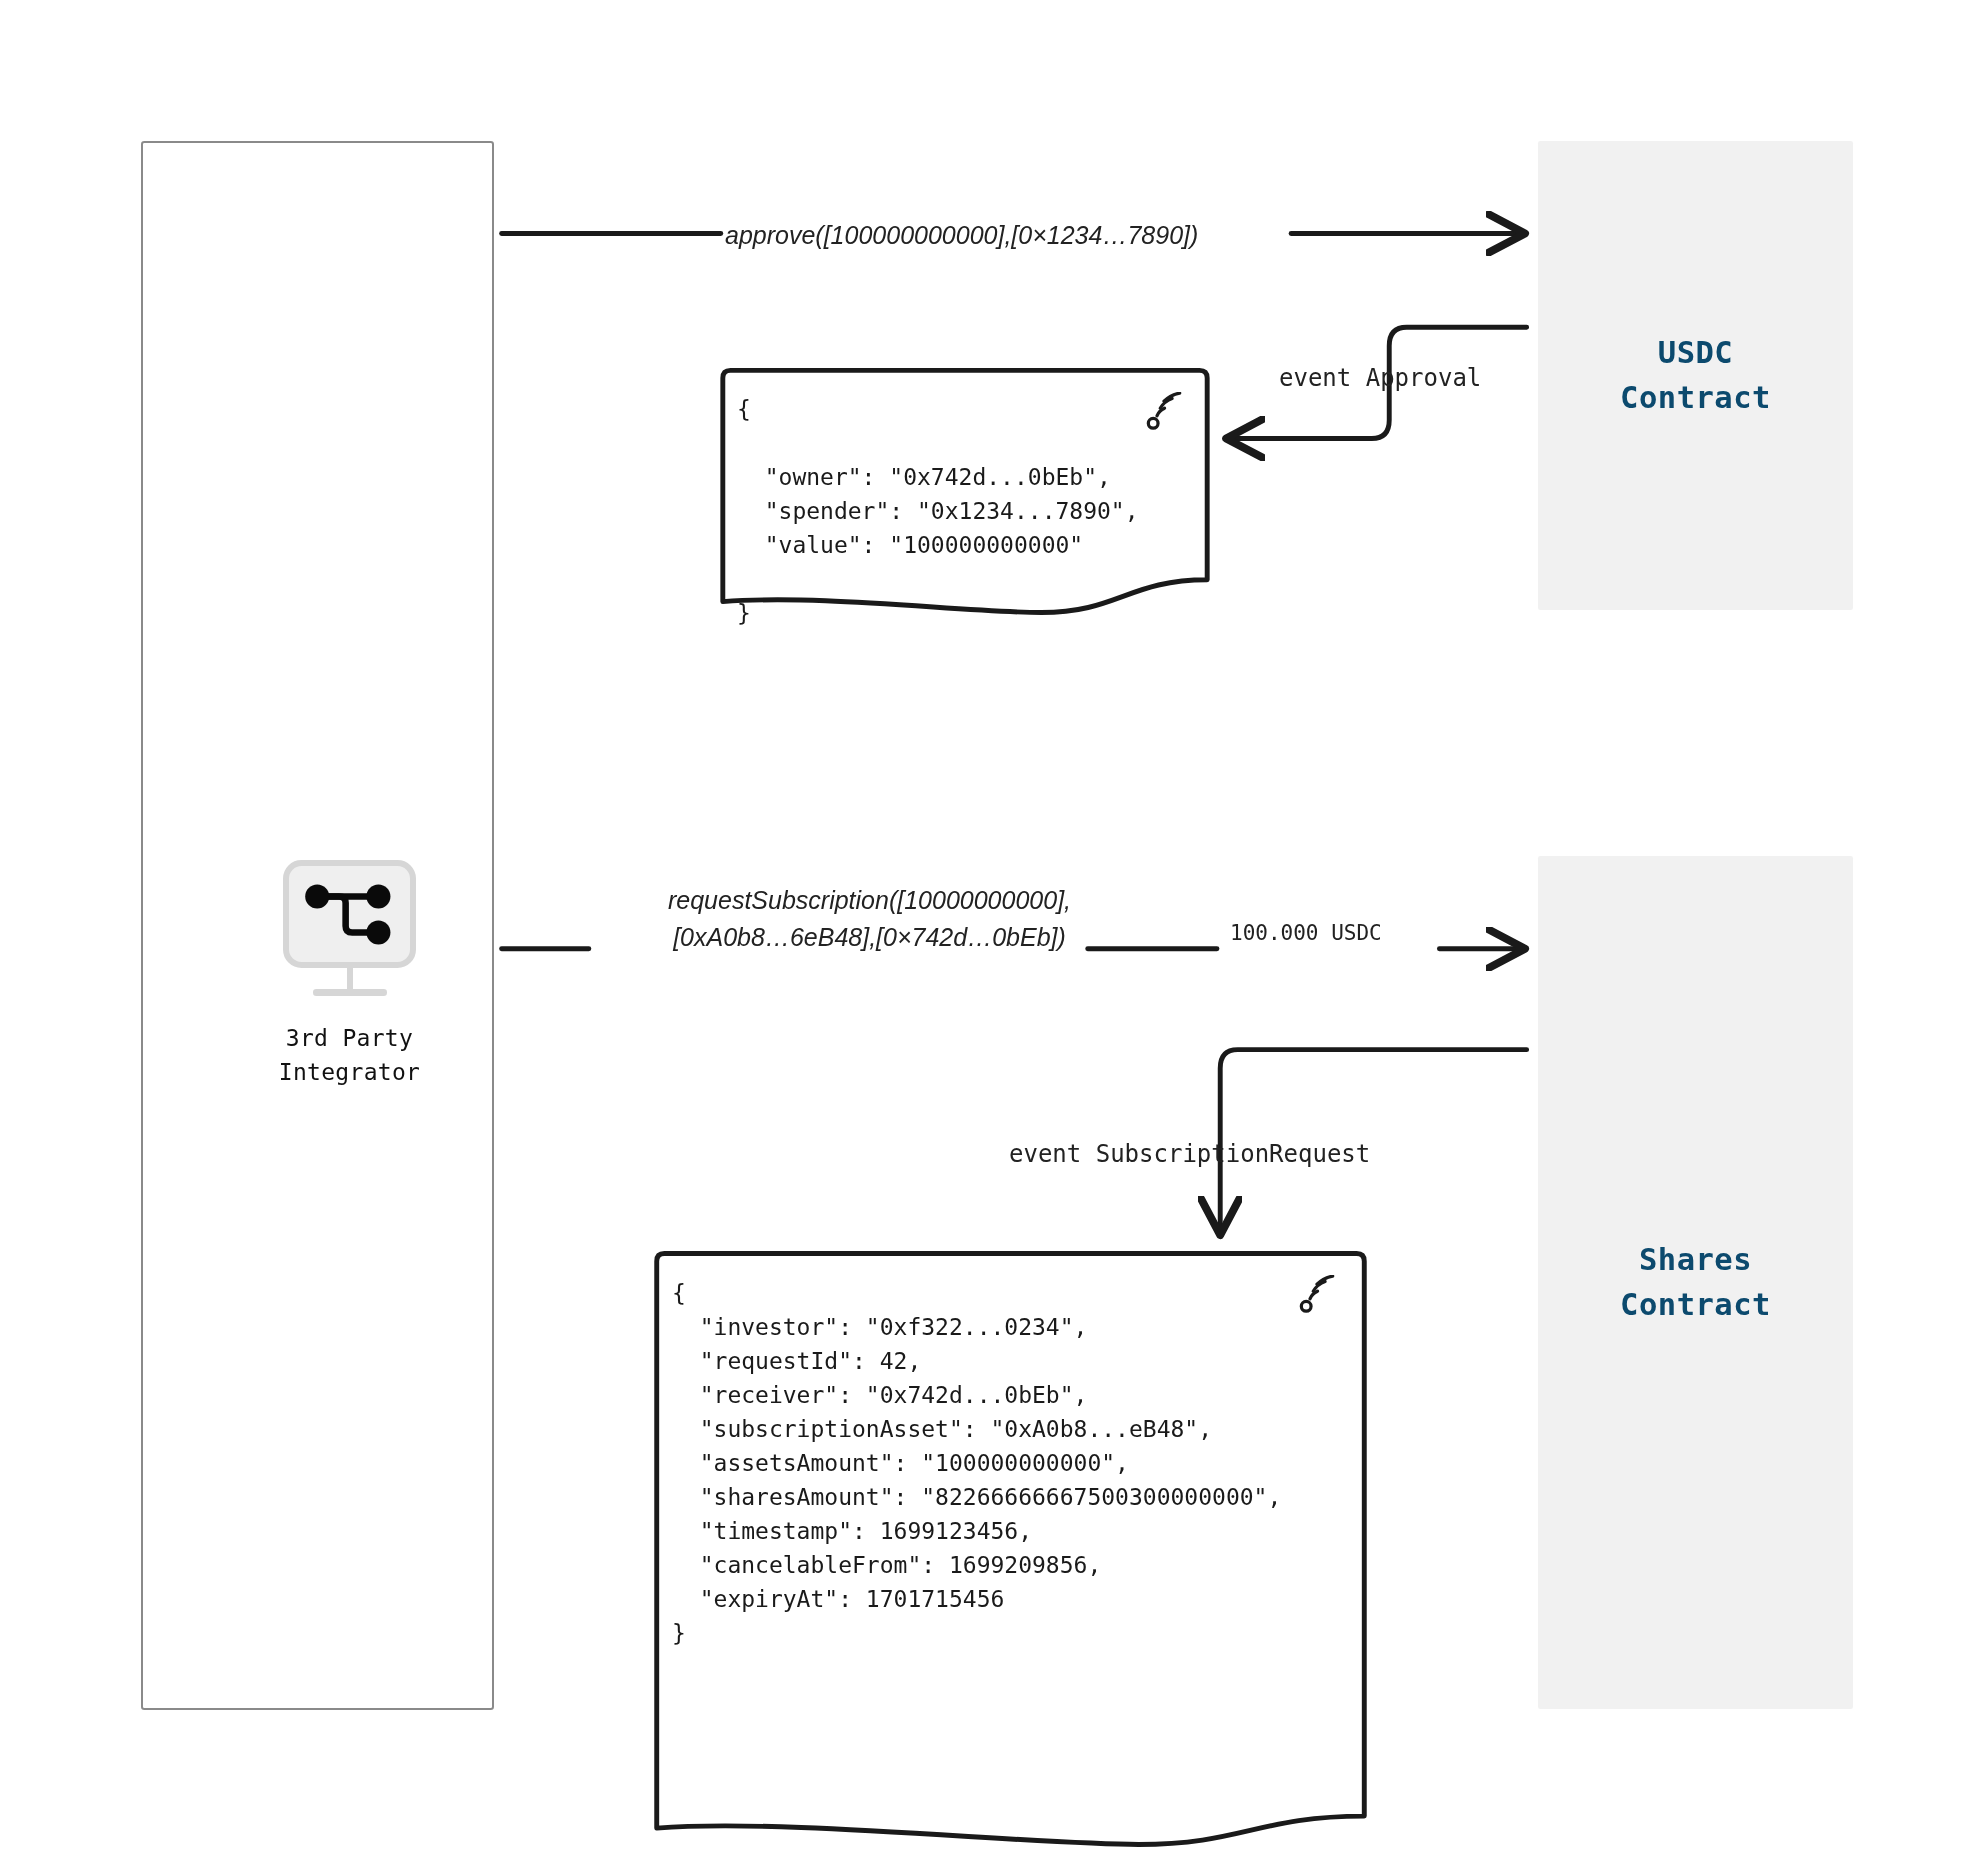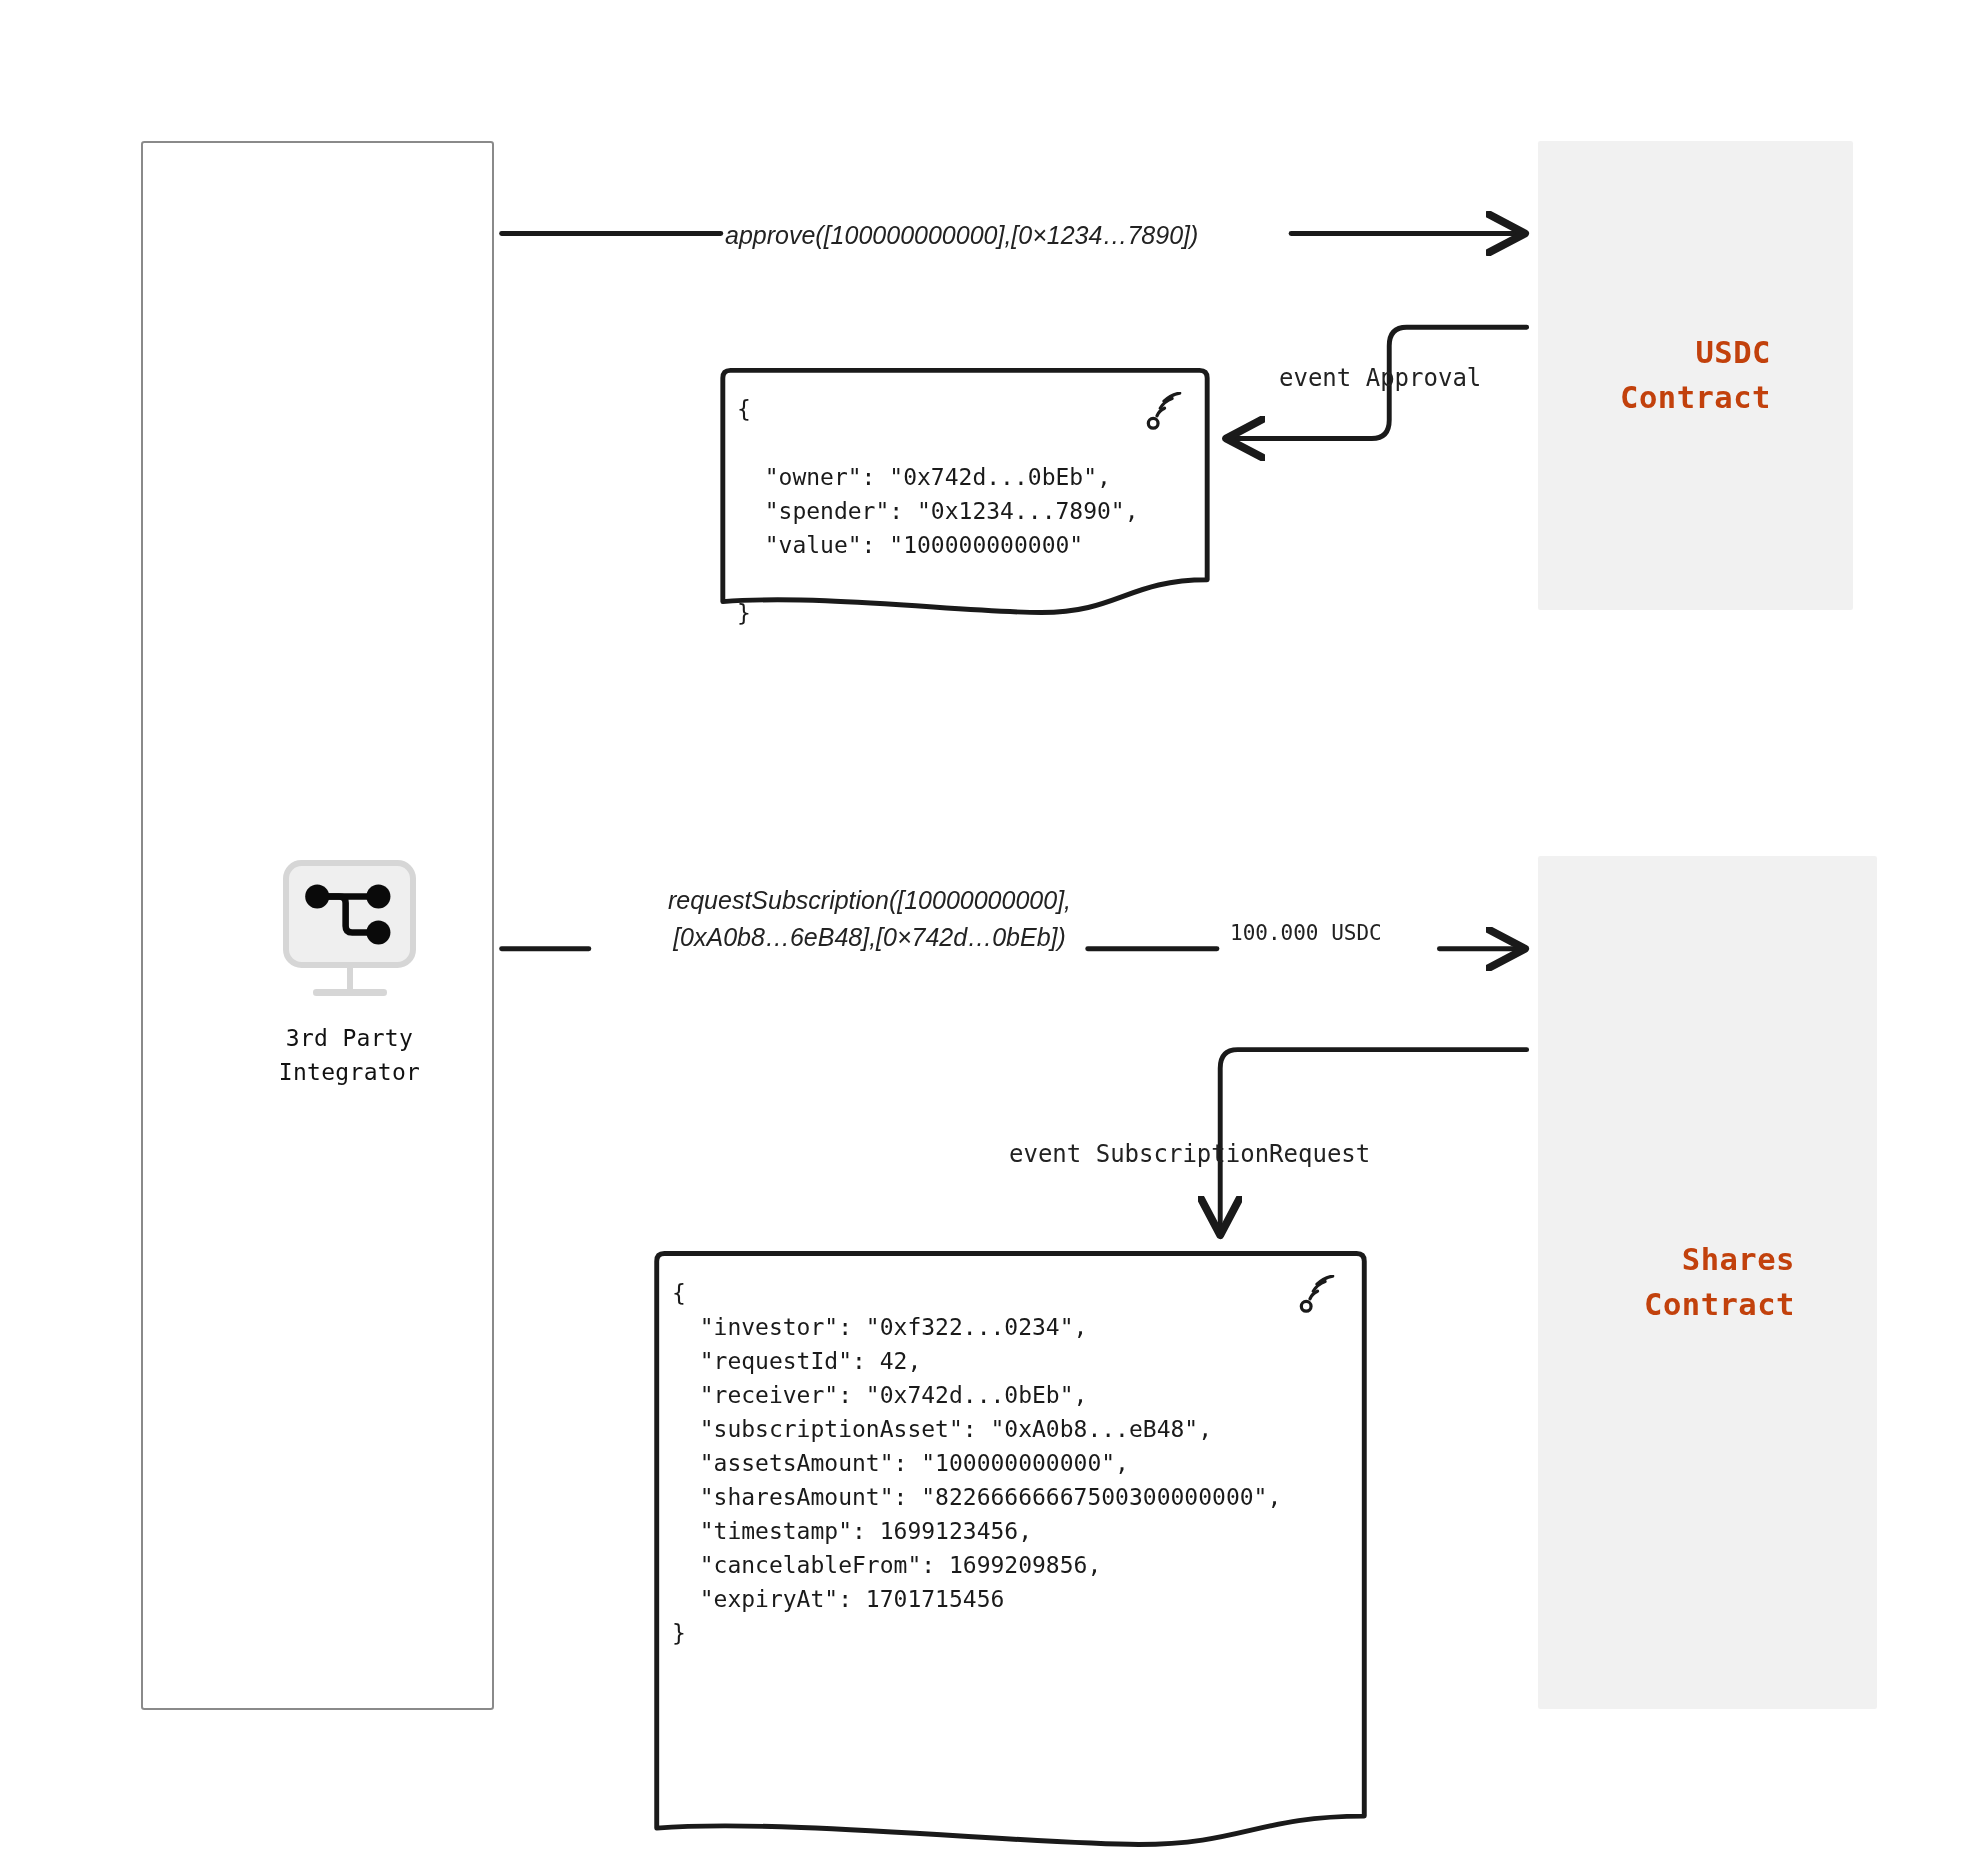--- a/index.html
+++ b/index.html
@@ -98,28 +98,28 @@
     position: absolute;
     left: 1538px;
     width: 315px;
     background: #f1f1f1;
     border-radius: 2.2px;
     display: flex;
     align-items: center;
     justify-content: center;
   }
   #lane-usdc { top: 141px; height: 469px; }
-  #lane-shares { top: 856px; height: 853px; padding-left: 24px; }
+  #lane-shares { top: 856px; height: 853px; }
   .contract-label {
     font-family: "DejaVu Sans Mono", "Liberation Mono", monospace;
     font-size: 30.5px;
     font-weight: 700;
     line-height: 1.45;
-    color: #c2410c;
-    text-align: right;
+    color: #0c4a6e;
+    text-align: center;
     letter-spacing: 0.5px;
   }
 
   
   .call-label {
     position: absolute;
     font-family: "Liberation Sans", sans-serif;
     font-style: italic;
     font-size: 25px;
     line-height: 1.48;

